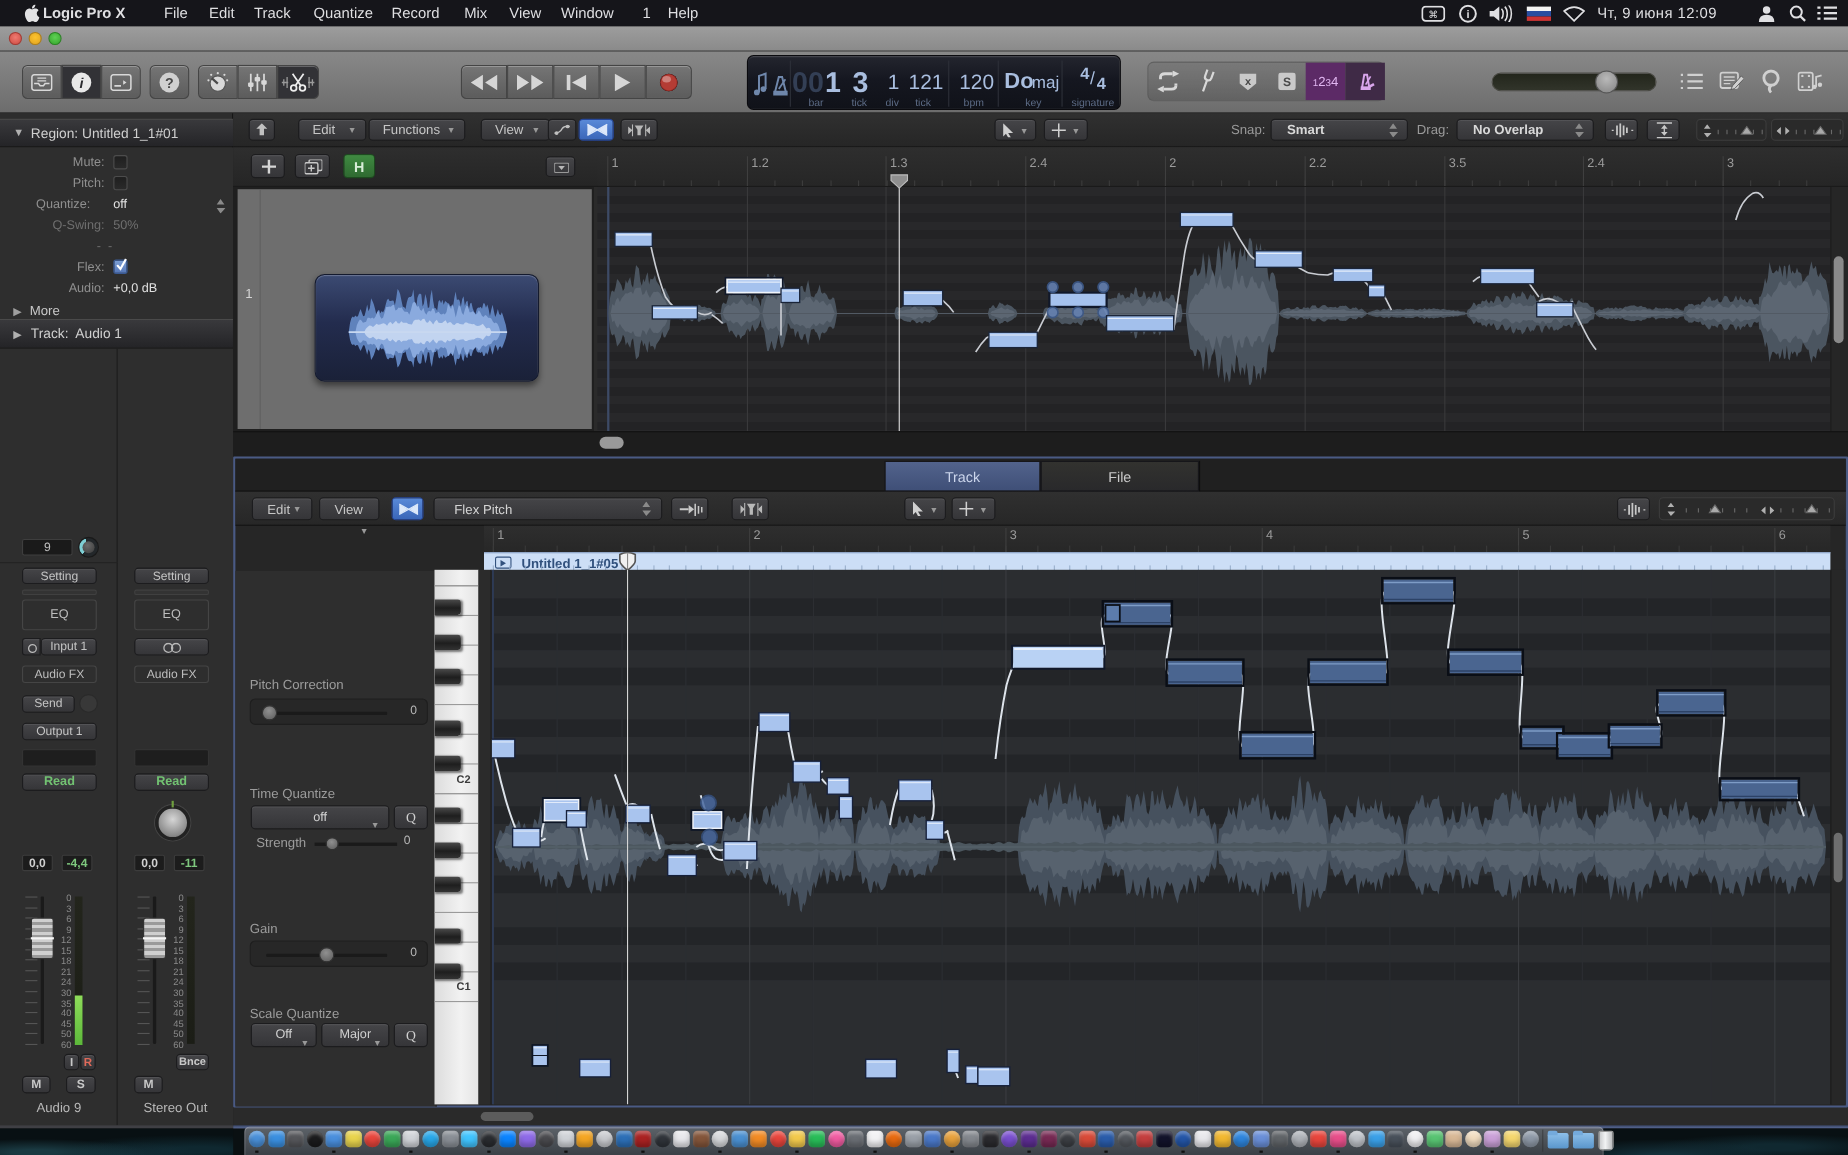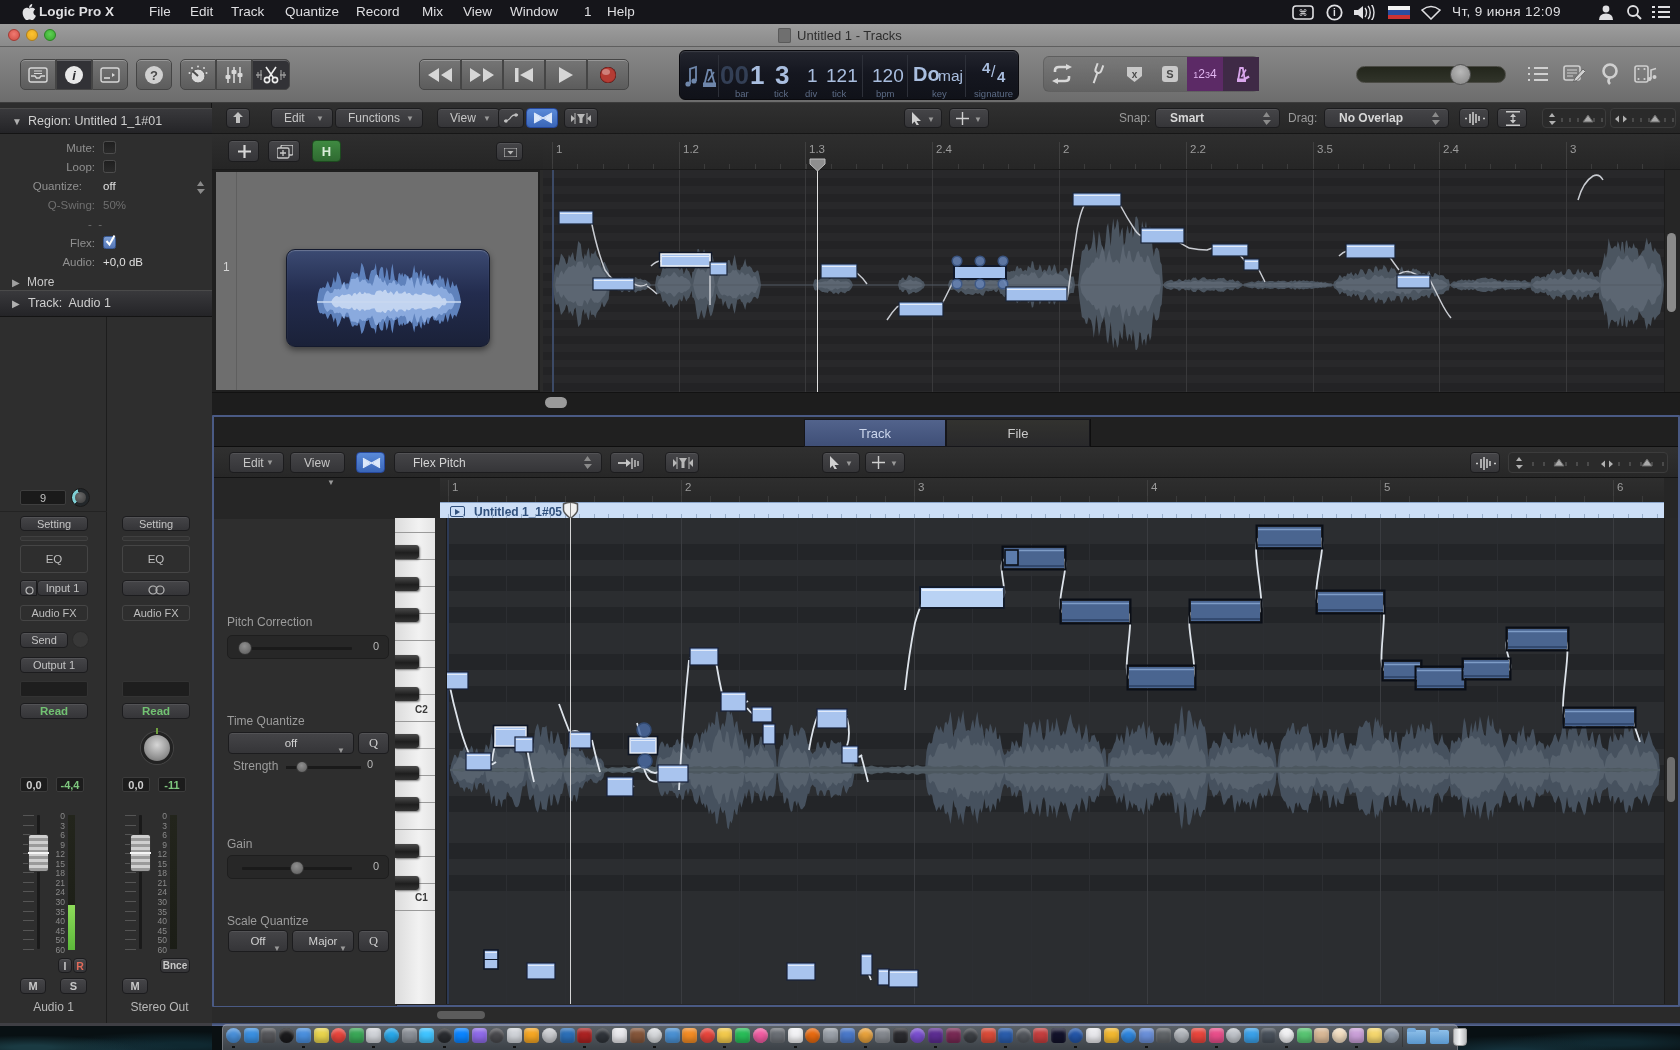--- a/index.html
+++ b/index.html
@@ -64,21 +64,20 @@
 <svg class="abs" style="left:1652px;top:5px" width="18" height="14" viewBox="0 0 18 14">
         <g stroke="#dfdfe2" stroke-width="2">
           <path d="M0 2h3M6 2h12M0 7h3M6 7h12M0 12h3M6 12h12"></path>
         </g>
       </svg>
     </div>
     <div id="titlebar" class="abs">
 <div class="tl" style="left:8px;top:5px;background:radial-gradient(circle at 50% 40%,#f07a71,#cd4b42);border:1px solid #a53a33"></div>
 <div class="tl" style="left:26px;top:5px;background:radial-gradient(circle at 50% 40%,#fdc32f,#e0a320);border:1px solid #b07f19"></div>
 <div class="tl" style="left:44px;top:5px;background:radial-gradient(circle at 50% 40%,#5fd154,#35a52c);border:1px solid #2a8423"></div>
-<div id="title"><span style="display:inline-block;width:13px;height:15px;background:#6f6f6f;border-radius:2px;vertical-align:-3px;margin-right:6px;box-shadow:inset 0 0 0 1px #5a5a5a"></span>Untitled 1 - Tracks</div>
 </div>
     <div id="toolbar" class="abs">
       <div class="tbtn" style="left:20px;width:36px;border-radius:5px 0 0 5px">
         <div class="ticon">
           <svg width="20" height="16" viewBox="0 0 20 16">
             <rect x="1" y="1" width="18" height="14" rx="2" fill="none" stroke="#d8d8d8" stroke-width="1.4"></rect>
             <path d="M3 9h4l1.5 2h3L13 9h4" stroke="#d8d8d8" stroke-width="1.4" fill="none"></path>
             <path d="M6 4h8M6 6.5h8" stroke="#d8d8d8" stroke-width="1.2"></path>
           </svg>
         </div>
@@ -321,21 +320,21 @@
       </div>
     </div>
 <div class="abs" style="left:0;top:103px;width:212px;height:920px;background:#2d2d2d;border-right:1px solid #151515">
       <div class="abs hdrbar" style="left:0;top:5px;width:212px;height:26px">
 <span class="abs" style="left:12px;top:7px;font-size:10px;color:#b0b0b0">▼</span>
 <span class="abs" style="left:28px;top:5px;font-size:12.5px;color:#cfcfcf">Region: Untitled 1_1#01</span>
       </div>
       <div class="abs" style="left:0;top:31px;width:212px;height:186px;background:#2e2e2e">
         <span class="abs" style="right:117px;top:8px;font-size:11.5px;color:#909090">Mute:</span>
         <div class="abs" style="left:103px;top:7px;width:13px;height:13px;background:linear-gradient(#1f1f1f,#2a2a2a);border:1px solid #4c4c4c;border-radius:2.5px"></div>
-        <span class="abs" style="right:117px;top:27px;font-size:11.5px;color:#909090">Loop:</span>
+        <span class="abs" style="right:117px;top:27px;font-size:11.5px;color:#909090">Pitch:</span>
         <div class="abs" style="left:103px;top:26px;width:13px;height:13px;background:linear-gradient(#1f1f1f,#2a2a2a);border:1px solid #4c4c4c;border-radius:2.5px"></div>
         <span class="abs" style="right:130px;top:46px;font-size:11.5px;color:#909090">Quantize:</span>
         <span class="abs" style="left:103px;top:46px;font-size:11.5px;color:#e0e0e0">off</span>
         <svg class="abs" style="left:196px;top:47px" width="9" height="13" viewBox="0 0 9 13">
           <path d="M4.5 0 L8 5H1z M4.5 13 L1 8h8z" fill="#8a8a8a"></path>
         </svg>
         <span class="abs" style="right:117px;top:65px;font-size:11.5px;color:#6f6f6f">Q-Swing:</span>
         <span class="abs" style="left:103px;top:65px;font-size:11.5px;color:#6f6f6f">50%</span>
         <span class="abs" style="left:88px;top:84px;font-size:11.5px;color:#6f6f6f">-&nbsp;&nbsp;-</span>
         <span class="abs" style="right:117px;top:103px;font-size:11.5px;color:#909090">Flex:</span>
@@ -455,21 +454,21 @@
         <span class="abs" style="left:147px;top:609px;width:20px;text-align:right;font-size:8.5px;color:#8a8a8a">45</span>
         <span class="abs" style="left:147px;top:618px;width:20px;text-align:right;font-size:8.5px;color:#8a8a8a">50</span>
         <span class="abs" style="left:147px;top:628px;width:20px;text-align:right;font-size:8.5px;color:#8a8a8a">60</span>
         <div class="abs" style="left:68px;top:588px;width:7px;height:45px;background:linear-gradient(#8edc5a,#5cb83a)"></div>
         <div class="abs btn-d" style="left:58px;top:641px;width:14px;height:15px;font-size:10.5px;color:#c8c8c8;text-align:center;line-height:14px;font-weight:bold">I</div>
         <div class="abs btn-d" style="left:73px;top:641px;width:14px;height:15px;font-size:10.5px;color:#e06a5a;text-align:center;line-height:14px;font-weight:bold">R</div>
         <div class="abs btn-d" style="left:160px;top:641px;width:30px;height:15px;font-size:10px;color:#c8c8c8;text-align:center;line-height:14px;font-weight:bold">Bnce</div>
         <div class="abs btn-d" style="left:20px;top:661px;width:26px;height:16px;font-size:11px;color:#c8c8c8;text-align:center;line-height:15px;font-weight:bold">M</div>
         <div class="abs btn-d" style="left:60px;top:661px;width:27px;height:16px;font-size:11px;color:#c8c8c8;text-align:center;line-height:15px;font-weight:bold">S</div>
         <div class="abs btn-d" style="left:122px;top:661px;width:26px;height:16px;font-size:11px;color:#c8c8c8;text-align:center;line-height:15px;font-weight:bold">M</div>
-        <div class="abs" style="left:0px;top:683px;width:107px;text-align:center;font-size:12px;color:#b8b8b8">Audio 1</div>
+        <div class="abs" style="left:0px;top:683px;width:107px;text-align:center;font-size:12px;color:#b8b8b8">Audio 9</div>
         <div class="abs" style="left:107px;top:683px;width:105px;text-align:center;font-size:12px;color:#b8b8b8">Stereo Out</div>
       </div>
     </div>
 <div class="abs" style="left:212px;top:103px;width:1468px;height:312px;background:#242424">
       <div class="abs" style="left:0;top:0;width:1468px;height:31px;background:linear-gradient(#303030,#262626);border-bottom:1px solid #161616">
         <div class="abs btn-d" style="left:14px;top:5px;width:24px;height:20px"><svg width="12" height="12" viewBox="0 0 12 12" style="margin:3px 0 0 5px">
             <path d="M6 0 L11 5 H8 V11 H4 V5 H1z" fill="#c0c0c0"></path>
           </svg></div>
         <div class="abs btn-d" style="left:59px;top:5px;width:62px;height:20px;font-size:12px;text-align:left;padding-left:12px;line-height:19px">Edit<span style="float:right;margin-right:8px;font-size:8px;color:#999">▼</span></div>
         <div class="abs btn-d" style="left:123px;top:5px;width:88px;height:20px;font-size:12px;text-align:left;padding-left:12px;line-height:19px">Functions<span style="float:right;margin-right:8px;font-size:8px;color:#999">▼</span></div>

